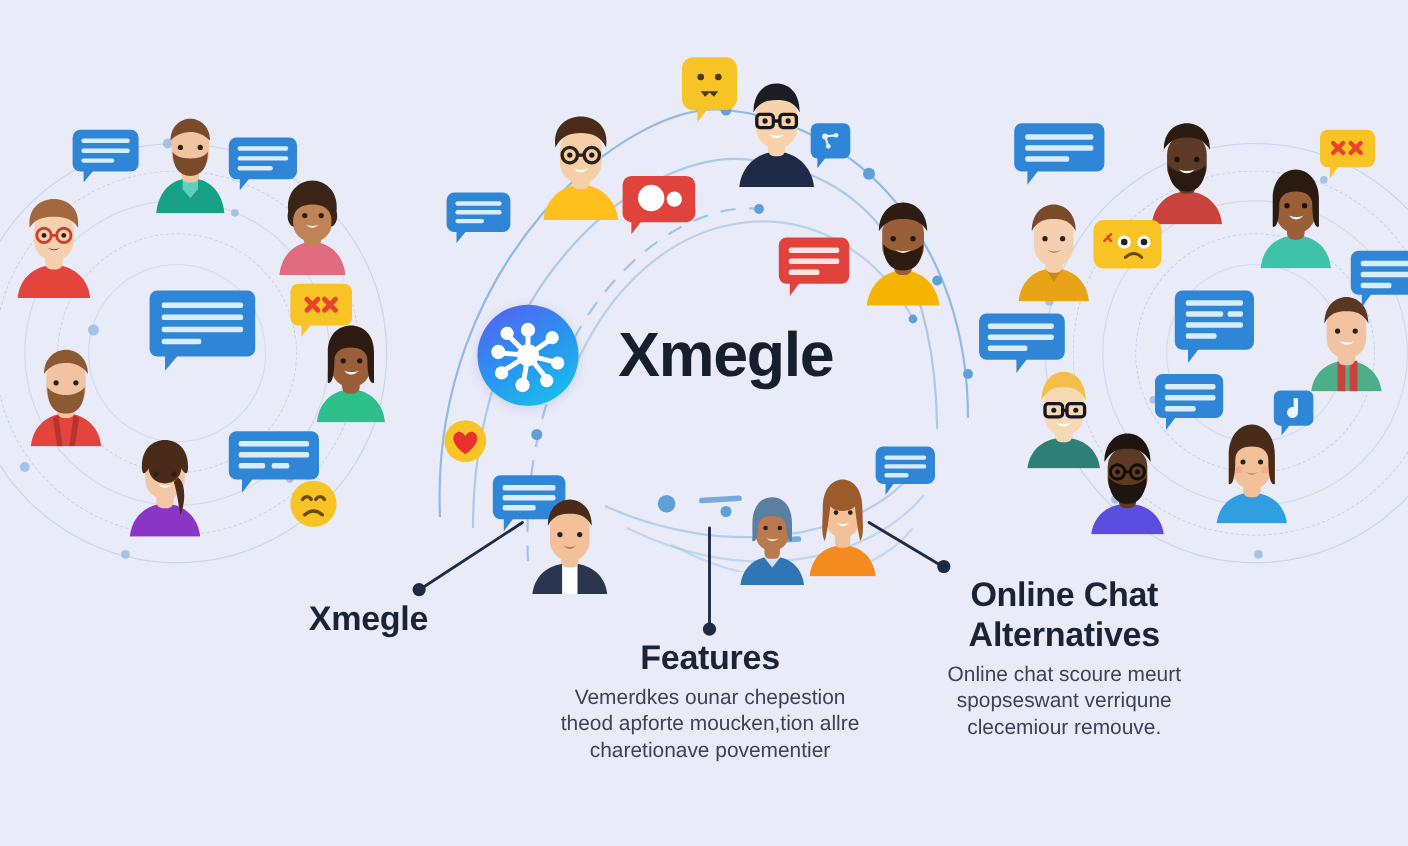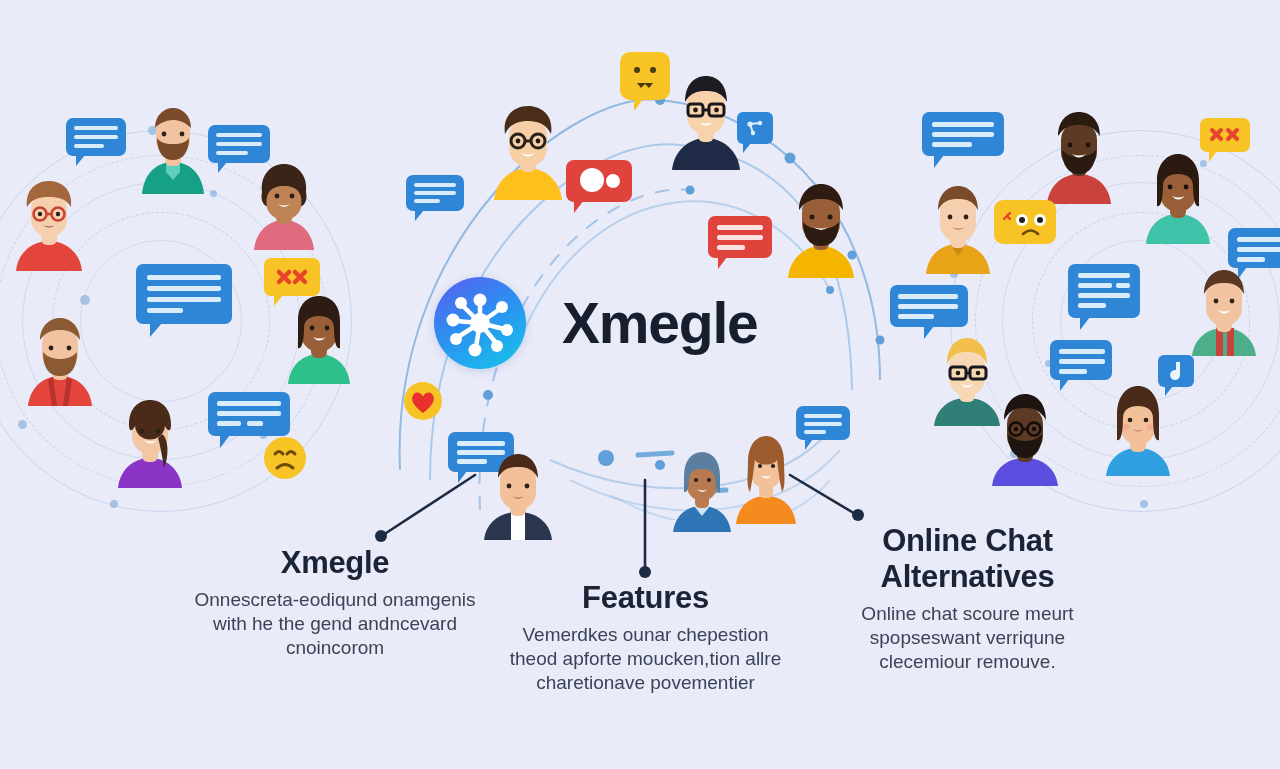--- a/index.html
+++ b/index.html
@@ -599,21 +599,20 @@
     </g>
     <g fill="#1d2b45">
       <circle cx="381" cy="66" r="6"></circle>
       <circle cx="645" cy="102" r="6"></circle>
       <circle cx="858" cy="45" r="6"></circle>
     </g>
   </svg>
 
   <div class="blk" style="left:185px;top:545px;width:300px;">
     <h2>Xmegle</h2>
-    <p>Onnescreta-eodiqund onamgenis with he the gend andncevard cnoincorom</p>
   </div>
 
   <div class="blk" style="left:830px;top:523px;width:275px;">
     <h2>Online Chat Alternatives</h2>
     <p>Online chat scoure meurt spopseswant verriqune clecemiour remouve.</p>
   </div>
 
   <div class="blk" style="left:498px;top:580px;width:295px;">
     <h2>Features</h2>
     <p>Vemerdkes ounar chepestion theod apforte moucken,tion allre charetionave povementier</p>

